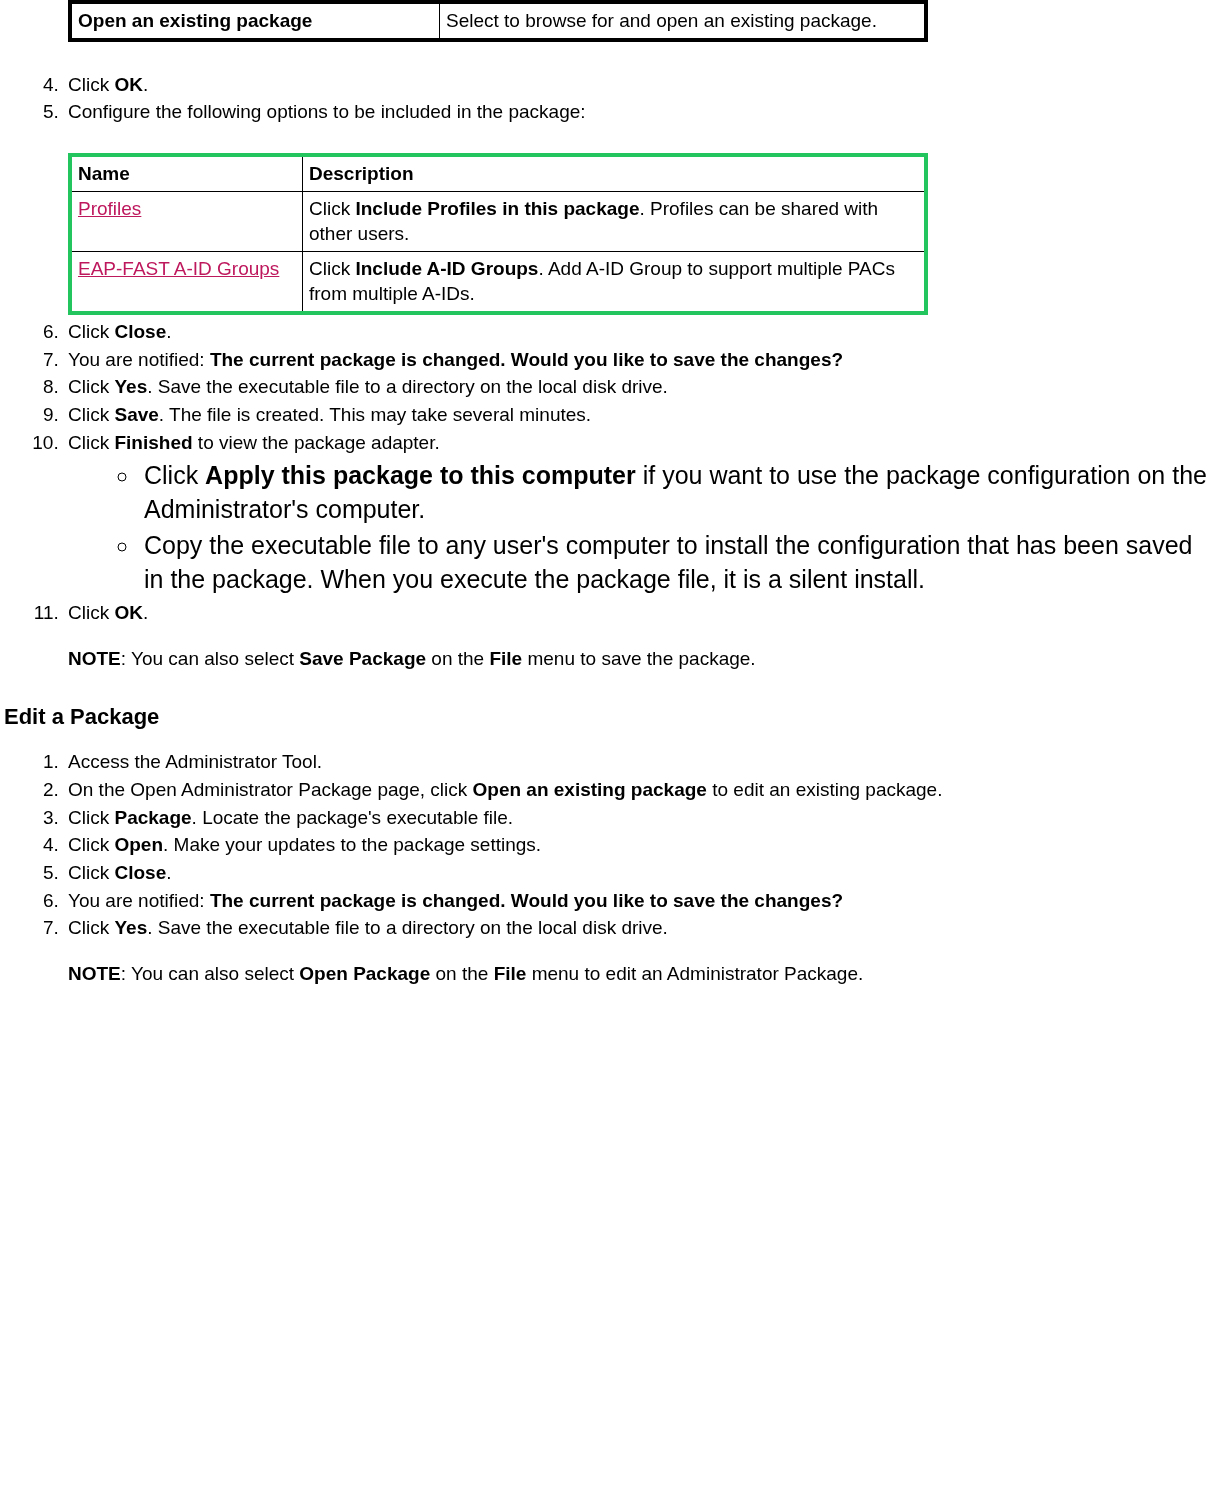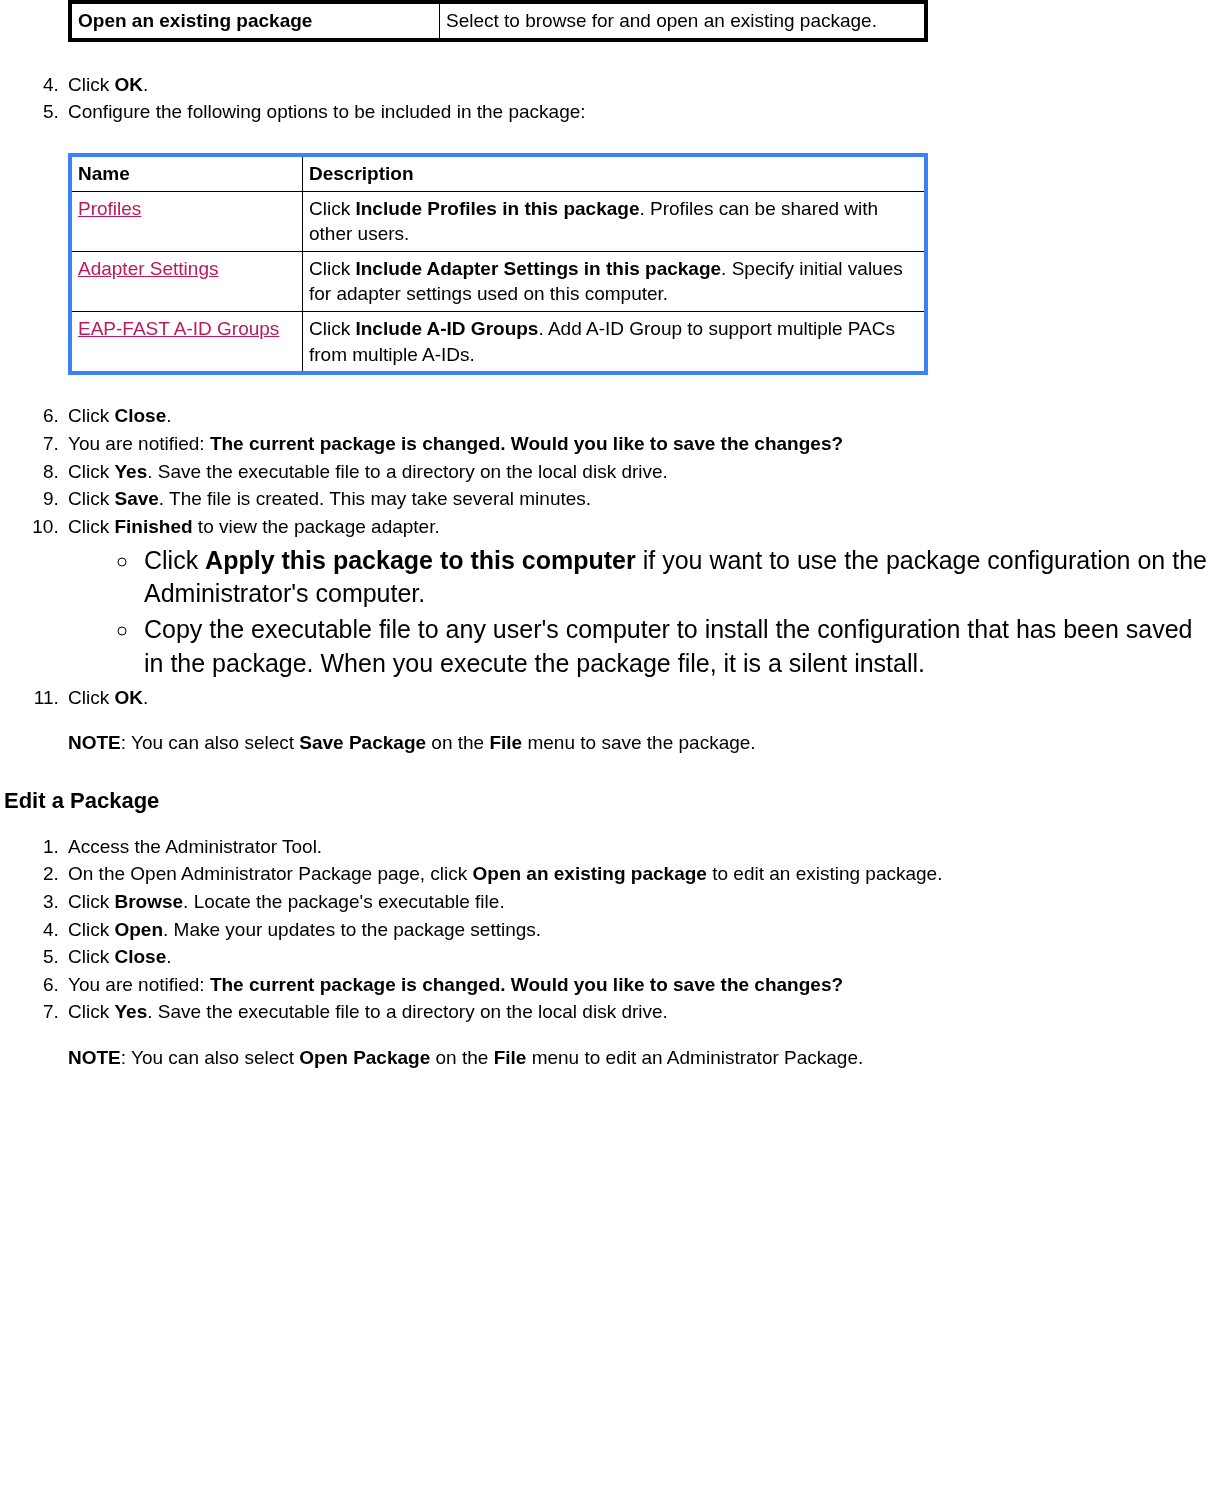--- a/index.html
+++ b/index.html
@@ -10,24 +10,24 @@
     background: #fff;
     color: #000;
     width: 1216px;
     line-height: 1.35;
   }
   .page {
     padding: 0 0 20px 0;
   }
   table.framed {
     border-collapse: collapse;
-    border: 4px solid #3b82f6;
+    border: 4px solid #22c55e;
     margin-left: 68px;
     margin-top: 4px;
-    margin-bottom: 28px;
+    margin-bottom: 4px;
     width: 860px;
   }
   table.framed.wide {
     width: 860px;
   }
   table.framed th, table.framed td {
     border: 1px solid #000;
     padding: 4px 6px;
     text-align: left;
     vertical-align: top;
@@ -113,26 +113,20 @@
         <th class="col1">Name</th>
         <th>Description</th>
       </tr>
       <tr>
         <td class="col1"><a class="link" href="#">Profiles</a></td>
         <td>
           <span>Click </span><b>Include Profiles in this package</b><span>. Profiles can be shared with other users.</span>
         </td>
       </tr>
       <tr>
-        <td class="col1"><a class="link" href="#">Adapter Settings</a></td>
-        <td>
-          <span>Click </span><b>Include Adapter Settings in this package</b><span>. Specify initial values for adapter settings used on this computer.</span>
-        </td>
-      </tr>
-      <tr>
         <td class="col1"><a class="link" href="#">EAP-FAST A-ID Groups</a></td>
         <td>
           <span>Click </span><b>Include A-ID Groups</b><span>. Add A-ID Group to support multiple PACs from multiple A-IDs.</span>
         </td>
       </tr>
     </tbody>
         </table>
   </li>
   <li>
     <span>Click </span><b>Close</b><span>.</span>
@@ -169,21 +163,21 @@
 <h3 class="section">Edit a Package</h3>
 
 <ol class="main">
   <li>
     <span>Access the Administrator Tool.</span>
   </li>
   <li>
     <span>On the Open Administrator Package page, click </span><b>Open an existing package</b><span> to edit an existing package.</span>
   </li>
   <li>
-    <span>Click </span><b>Browse</b><span>. Locate the package's executable file.</span>
+    <span>Click </span><b>Package</b><span>. Locate the package's executable file.</span>
   </li>
   <li>
     <span>Click </span><b>Open</b><span>. Make your updates to the package settings.</span>
   </li>
   <li>
     <span>Click </span><b>Close</b><span>.</span>
   </li>
   <li>
     <span>You are notified: </span><b>The current package is changed. Would you like to save the changes?</b>
   </li>

